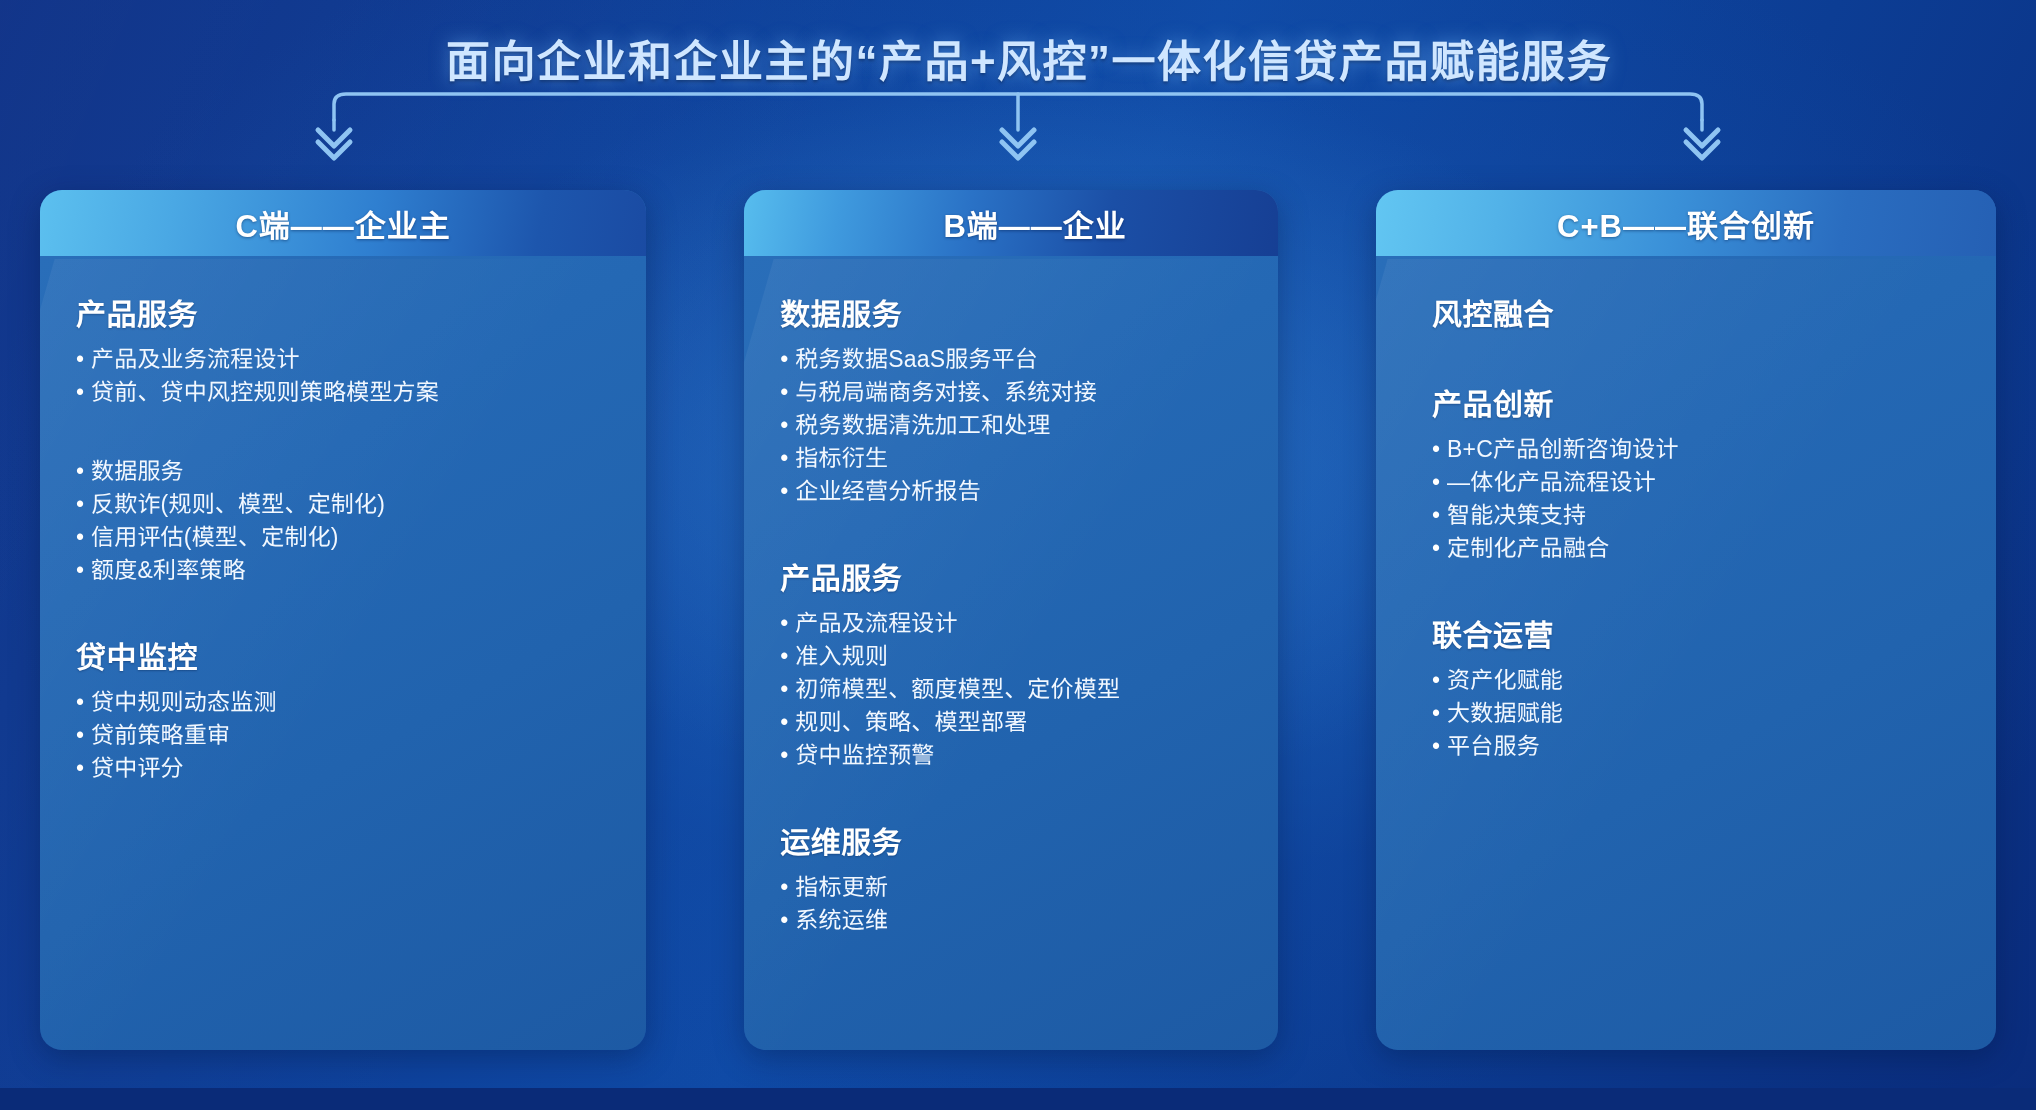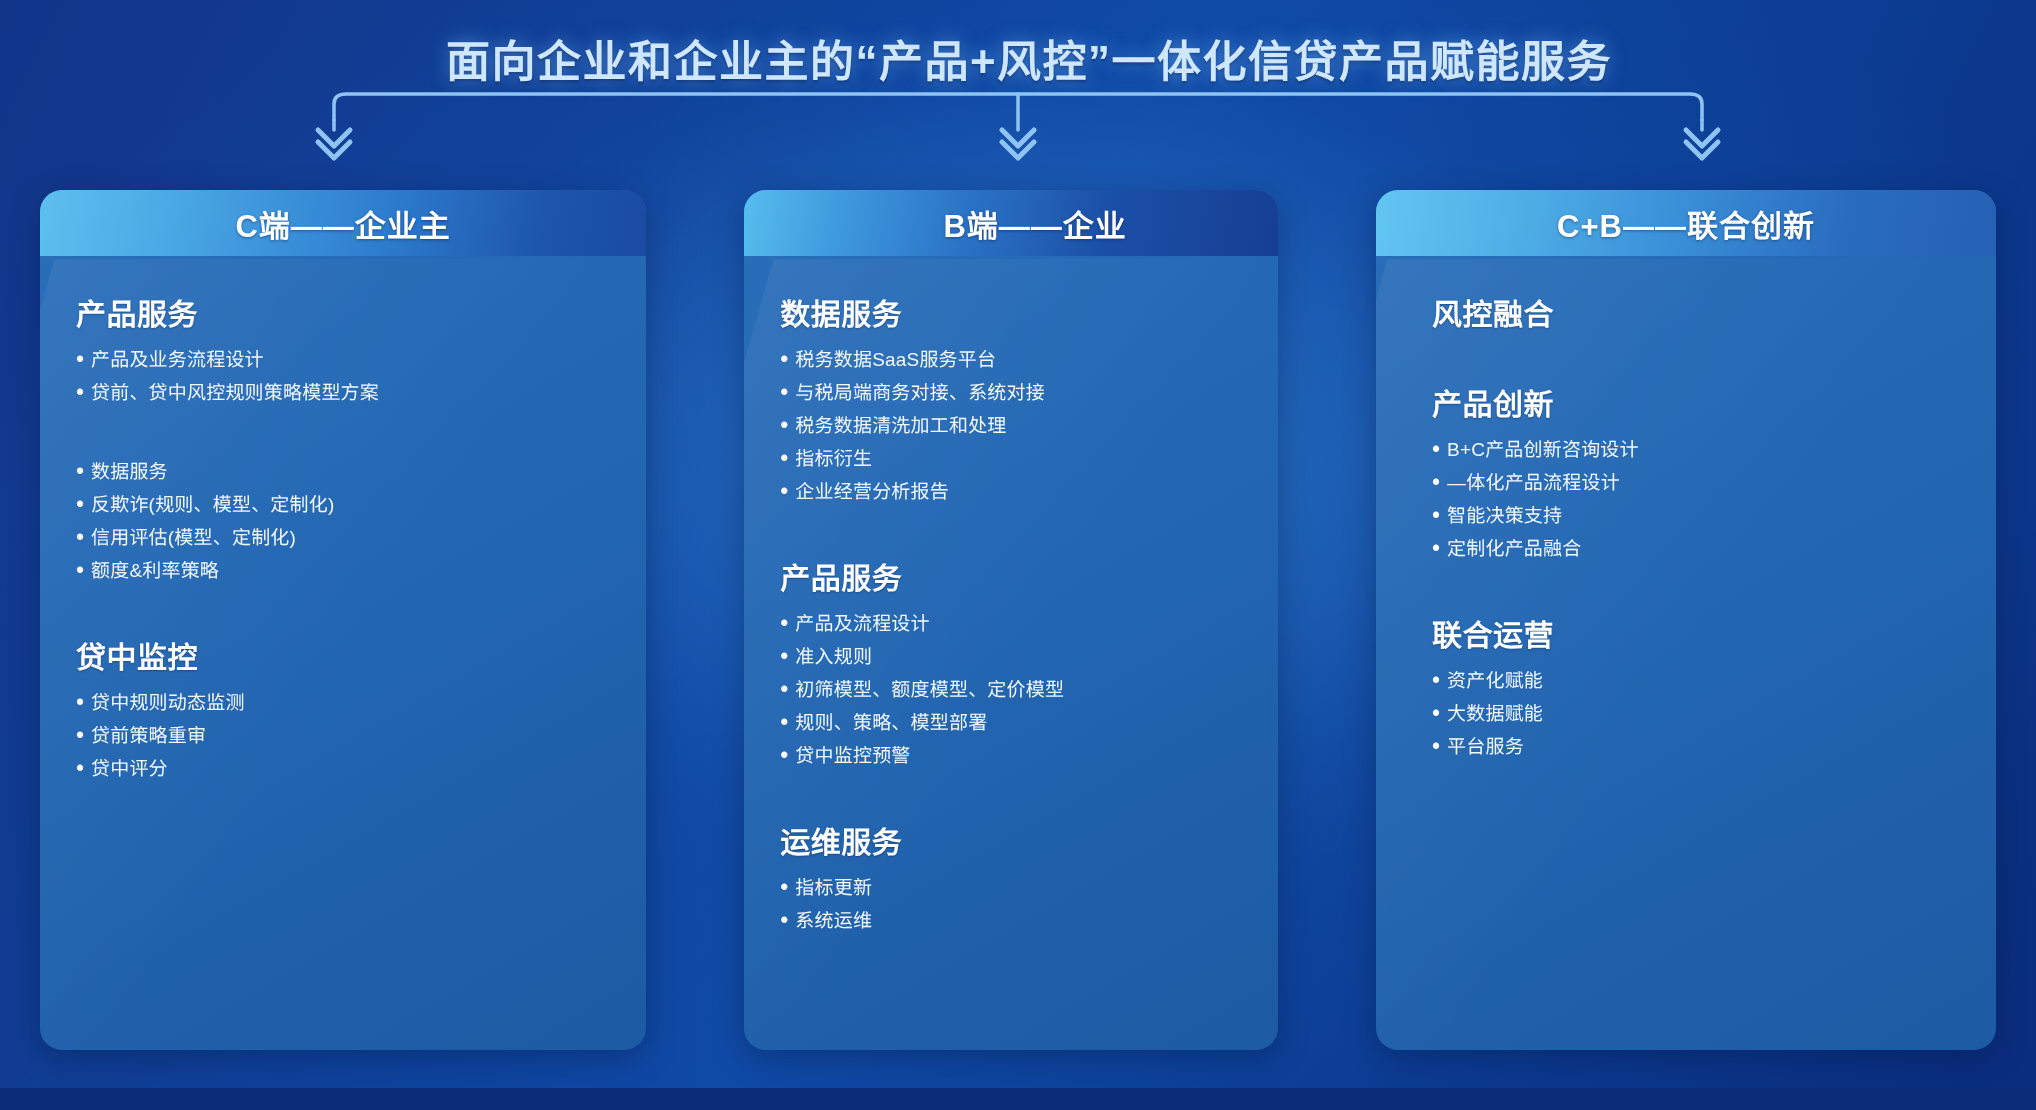--- a/index.html
+++ b/index.html
@@ -162,21 +162,21 @@
     color: #ffffff;
     margin-bottom: 9px;
     letter-spacing: 0.5px;
     text-shadow: 0 1px 2px rgba(0,25,70,0.35);
   }
 
   .bullets { list-style: none; }
 
   .bullet {
     position: relative;
-    font-size: 19px;
+    font-size: 23px;
     line-height: 33px;
     color: #f2f8ff;
     padding-left: 15px;
     white-space: nowrap;
     letter-spacing: 0.2px;
   }
   .bullet::before {
     content: "•";
     position: absolute;
     left: 0;

